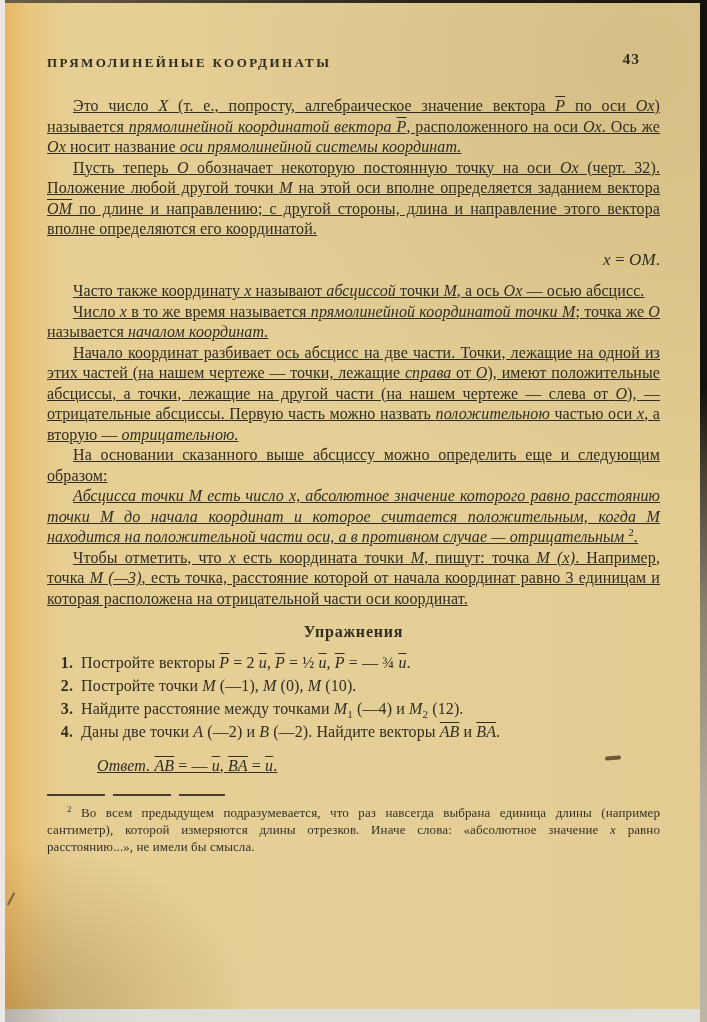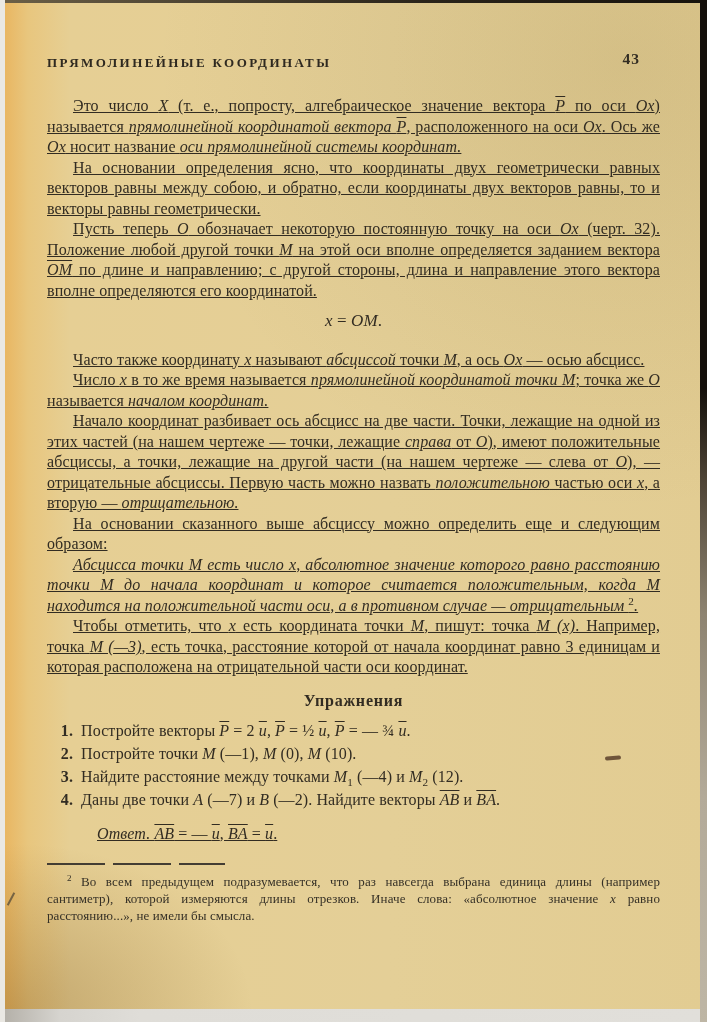--- a/index.html
+++ b/index.html
@@ -23,21 +23,21 @@
   .edge-bottom{position:absolute;left:0;right:0;bottom:0;height:13px;z-index:3;
     background:linear-gradient(90deg,#b2aea6 0px,#d6d4cf 60px,#dfddd8 140px,#e1dfda 100%);}
   .content{
     position:absolute;left:47px;top:52px;width:613px;z-index:2;
     color:#322c22;font-size:16px;line-height:20.5px;letter-spacing:0.1px;
   }
   .header{position:relative;text-align:left;margin-bottom:24px;height:20px;}
   .header-title{font-size:13px;font-weight:bold;letter-spacing:2.4px;color:#2e2920;}
   .page-num{position:absolute;right:20px;top:-3px;font-size:15.5px;font-weight:bold;letter-spacing:1px;}
   .para{text-align:justify;text-indent:26px;margin:0;text-decoration:underline;}
-  .formula{text-align:center;text-indent:0;margin:10px 0 18px;font-size:17px;}
+  .formula{text-align:right;text-indent:0;margin:10px 0 11px;font-size:17px;}
   .heading{text-align:center;font-weight:bold;margin:13px 0 9px;font-size:16px;letter-spacing:0.8px;}
   .exercise{display:flex;margin:0 0 2px;line-height:21px;text-align:left;}
   .ex-num{font-weight:bold;flex:0 0 26px;text-align:right;padding-right:8px;}
   .ex-body{flex:1;}
   .answer{margin:14px 0 0 50px;text-decoration:underline;}
   .divider{width:178px;height:2px;margin:18px 0 8px;
     background:repeating-linear-gradient(90deg,#433d33 0 58px,transparent 58px 66px);}
   .footnote{font-size:13px;line-height:17px;text-align:justify;text-indent:20px;margin:0;color:#35302­6;}
   .footnote{color:#353026;}
   .i{font-style:italic;}
@@ -59,21 +59,20 @@
 <div class="blemish-dash"></div>
 <div class="blemish-slash"></div>
 
 <div class="content">
   <div class="header">
     <span class="header-title">ПРЯМОЛИНЕЙНЫЕ КООРДИНАТЫ</span>
     <span class="page-num">43</span>
   </div>
   <div id="blocks">
       <div class="para"><span>Это число </span><span class="i">X</span><span> (т. е., попросту, алгебраическое значение вектора </span><span class="i ov">P</span><span> по оси </span><span class="i">Ox</span><span>) называется </span><span class="i">прямолинейной координатой вектора </span><span class="i ov">P</span><span>, расположенного на оси </span><span class="i">Ox</span><span>. Ось же </span><span class="i">Ox</span><span> носит название </span><span class="i">оси прямолинейной системы координат.</span></div>
-      <div class="para"><span>На основании определения ясно, что координаты двух геометрически равных векторов равны между собою, и обратно, если координаты двух векторов равны, то и векторы равны геометрически.</span></div>
       <div class="para"><span>Пусть теперь </span><span class="i">O</span><span> обозначает некоторую постоянную точку на оси </span><span class="i">Ox</span><span> (черт. 32). Положение любой другой точки </span><span class="i">M</span><span> на этой оси вполне определяется заданием вектора </span><span class="i ov">OM</span><span> по длине и направлению; с другой стороны, длина и направление этого вектора вполне определяются его координатой.</span></div>
       <div class="formula"><span class="i">x</span><span> = </span><span class="i">OM</span><span>.</span></div>
       <div class="para"><span>Часто также координату </span><span class="i">x</span><span> называют </span><span class="i">абсциссой</span><span> точки </span><span class="i">M</span><span>, а ось </span><span class="i">Ox</span><span> — осью абсцисс.</span></div>
       <div class="para"><span>Число </span><span class="i">x</span><span> в то же время называется </span><span class="i">прямолинейной координатой точки M</span><span>; точка же </span><span class="i">O</span><span> называется </span><span class="i">началом координат.</span></div>
       <div class="para"><span>Начало координат разбивает ось абсцисс на две части. Точки, лежащие на одной из этих частей (на нашем чертеже — точки, лежащие </span><span class="i">справа</span><span> от </span><span class="i">O</span><span>), имеют положительные абсциссы, а точки, лежащие на другой части (на нашем чертеже — слева от </span><span class="i">O</span><span>), — отрицательные абсциссы. Первую часть можно назвать </span><span class="i">положительною</span><span> частью оси </span><span class="i">x</span><span>, а вторую — </span><span class="i">отрицательною.</span></div>
       <div class="para"><span>На основании сказанного выше абсциссу можно определить еще и следующим образом:</span></div>
       <div class="para"><span class="i">Абсцисса точки M есть число x, абсолютное значение которого равно расстоянию точки M до начала координат и которое считается положительным, когда M находится на положительной части оси, а в противном случае — отрицательным </span><sup>2</sup><span class="i">.</span></div>
       <div class="para"><span>Чтобы отметить, что </span><span class="i">x</span><span> есть координата точки </span><span class="i">M</span><span>, пишут: точка </span><span class="i">M (x)</span><span>. Например, точка </span><span class="i">M (—3)</span><span>, есть точка, расстояние которой от начала координат равно 3 единицам и которая расположена на отрицательной части оси координат.</span></div>
       <div class="heading"><span>Упражнения</span></div>
       <div class="exercise">
@@ -83,19 +82,19 @@
       <div class="exercise">
         <span class="ex-num">2.</span>
         <span class="ex-body"><span>Постройте точки </span><span class="i">M</span><span> (—1), </span><span class="i">M</span><span> (0), </span><span class="i">M</span><span> (10).</span></span>
       </div>
       <div class="exercise">
         <span class="ex-num">3.</span>
         <span class="ex-body"><span>Найдите расстояние между точками </span><span class="i">M</span><sub>1</sub><span> (—4) и </span><span class="i">M</span><sub>2</sub><span> (12).</span></span>
       </div>
       <div class="exercise">
         <span class="ex-num">4.</span>
-        <span class="ex-body"><span>Даны две точки </span><span class="i">A</span><span> (—7) и </span><span class="i">B</span><span> (—2). Найдите векторы </span><span class="i ov">AB</span><span> и </span><span class="i ov">BA</span><span>.</span></span>
+        <span class="ex-body"><span>Даны две точки </span><span class="i">A</span><span> (—2) и </span><span class="i">B</span><span> (—2). Найдите векторы </span><span class="i ov">AB</span><span> и </span><span class="i ov">BA</span><span>.</span></span>
       </div>
       <div class="answer"><span class="i">Ответ. </span><span class="i ov">AB</span><span> = — </span><span class="i ov">u</span><span>, </span><span class="i ov">BA</span><span> = </span><span class="i ov">u</span><span>.</span></div>
       <div class="divider"></div>
       <div class="footnote"><sup>2</sup><span> Во всем предыдущем подразумевается, что раз навсегда выбрана единица длины (например сантиметр), которой измеряются длины отрезков. Иначе слова: «абсолютное значение </span><span class="i">x</span><span> равно расстоянию...», не имели бы смысла.</span></div>
     </div>
 </div>
 
 </body></html>

